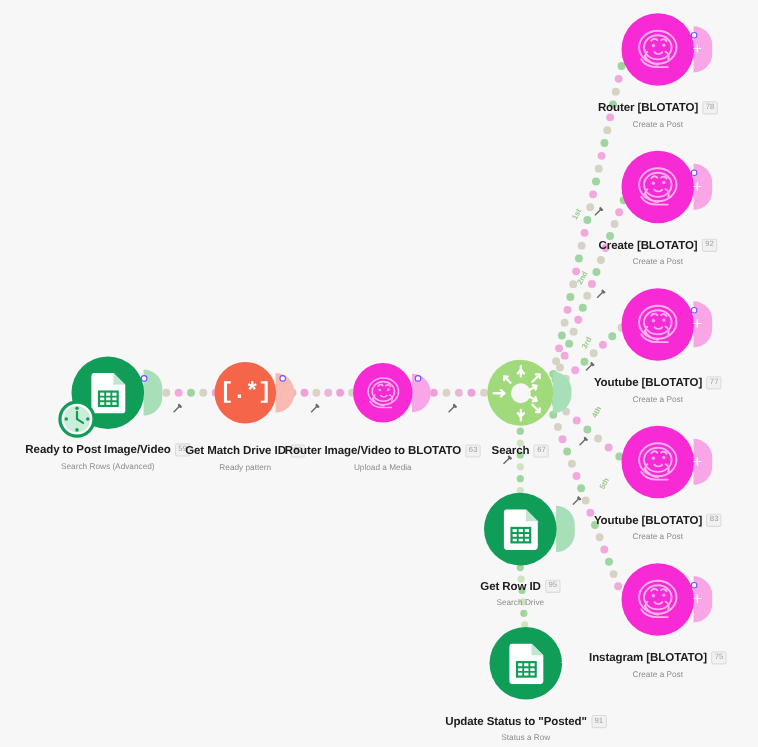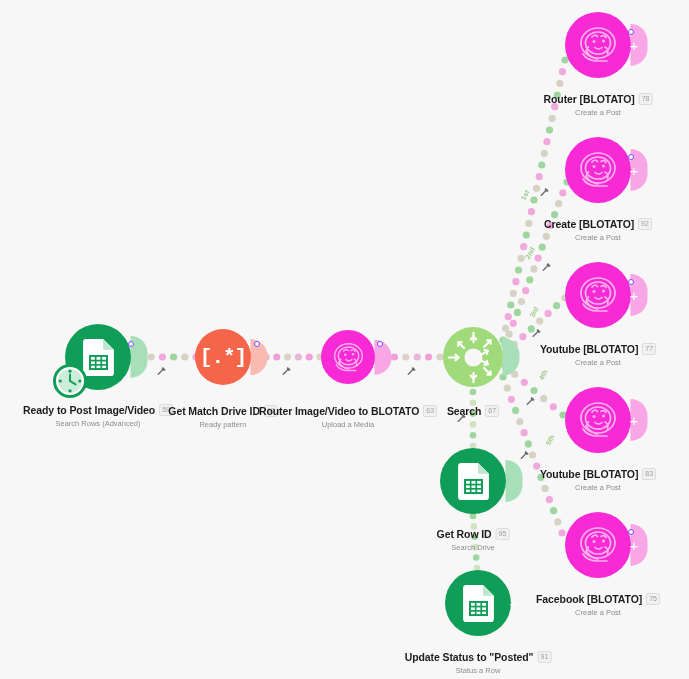--- a/index.html
+++ b/index.html
@@ -452,21 +452,21 @@
       <path d="M27 13.5c1.5-1.5 4-1 5 1"></path>
       <circle cx="20" cy="18.5" r="1.5" fill="#ffb3ec" stroke="none"></circle>
       <circle cx="29.5" cy="18" r="1.5" fill="#ffb3ec" stroke="none"></circle>
       <path d="M21 24.5c2 2 5 2 7 0"></path>
       <path d="M31 24c2.5 1 3.5 4 2.5 7"></path>
       <path d="M14.5 24c-2 1.5-2.5 4.5-1 6.5"></path>
     </g>
   </svg>
         </div>
         <div class="labels" style="left:0px; top:44px;">
-          <div><span class="nm">Facebook [BLOTATO]</span><span class="badge">75</span></div>
+          <div><span class="nm">Instagram [BLOTATO]</span><span class="badge">75</span></div>
           <div class="sub">Create a Post</div>
         </div>
       </div>
       <div class="pdot" style="left:131px; top:344px;"></div>
       <div class="pdot" style="left:257px; top:344px;"></div>
       <div class="pdot" style="left:380px; top:344px;"></div>
       <div class="pdot" style="left:631px; top:32px;"></div>
       <div class="pdot" style="left:631px; top:157px;"></div>
       <div class="pdot" style="left:631px; top:282px;"></div>
       <div class="pdot" style="left:631px; top:532px;"></div>

